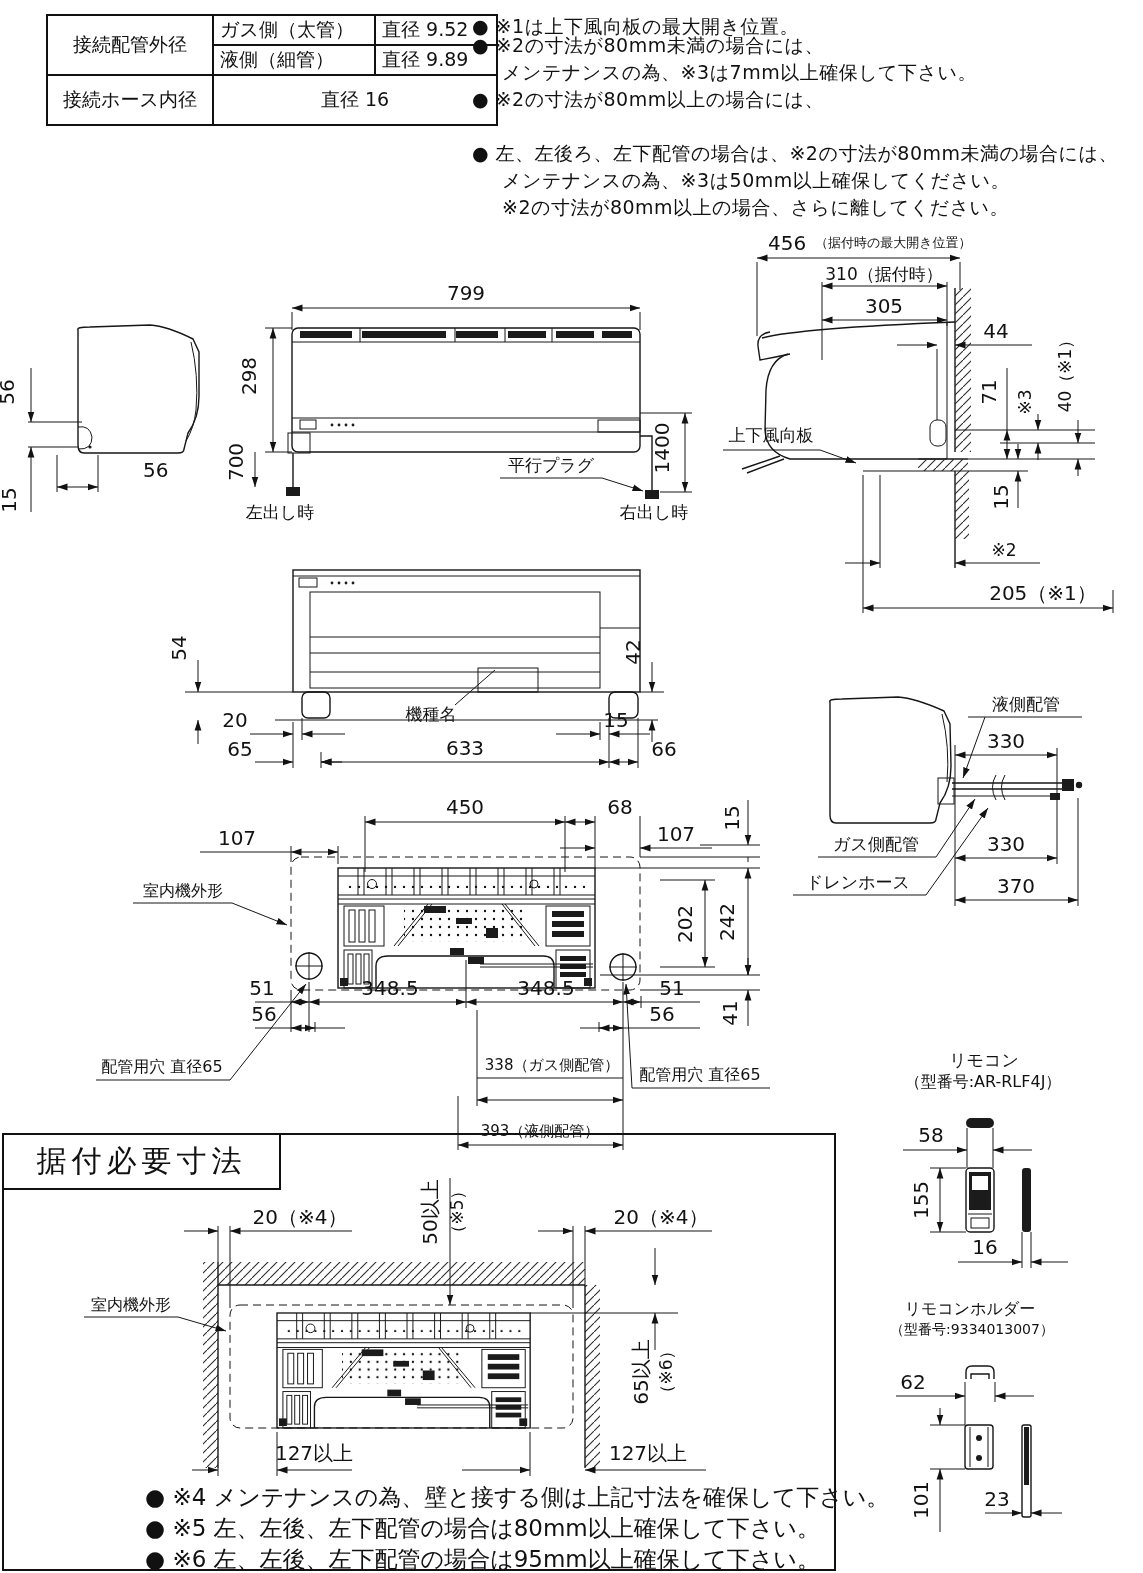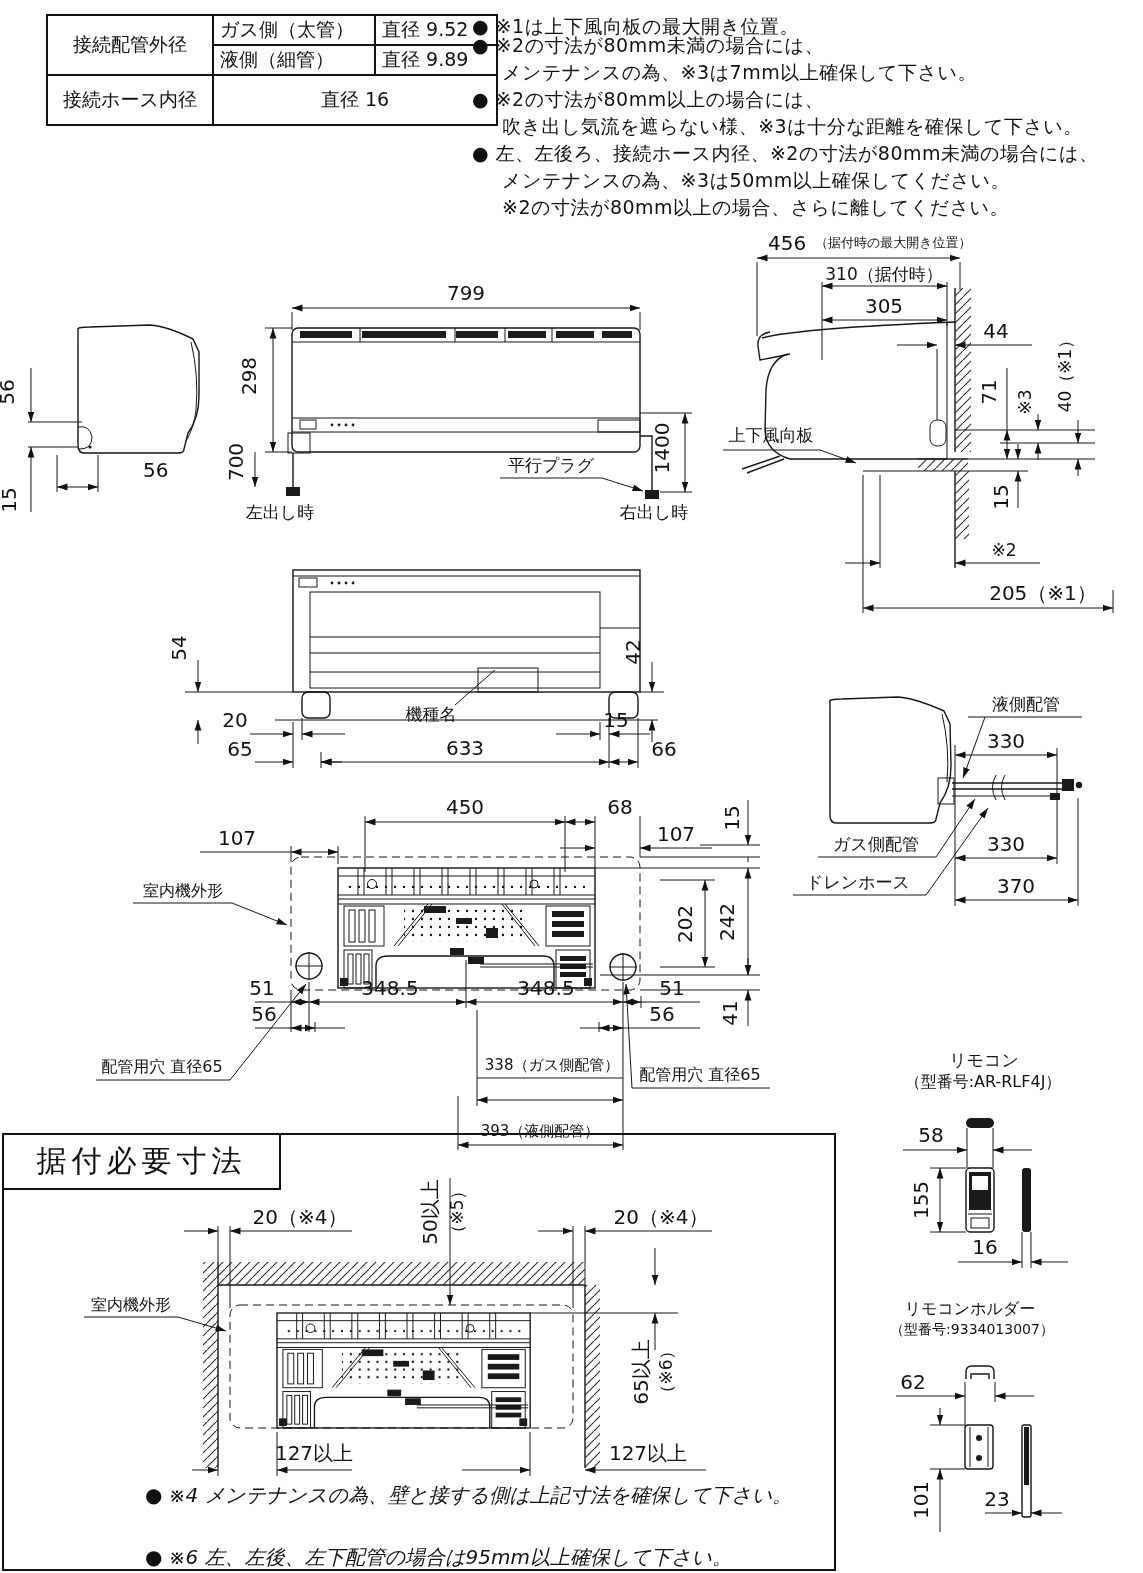--- a/index.html
+++ b/index.html
@@ -28,21 +28,21 @@
   #spec td{border:2px solid #111;padding:1px 6px;height:25px;white-space:nowrap;}
   #spec .c{text-align:center;}
   #spec .hoserow td{height:46px;}
   
   .noteline{position:absolute;font-size:19px;white-space:nowrap;letter-spacing:0.5px;}
   #insttitle{position:absolute;left:2px;top:1133px;width:279px;height:57px;
      border:2px solid #111;box-sizing:border-box;font-size:30px;letter-spacing:5px;
      display:flex;align-items:center;justify-content:center;}
   #instbox{position:absolute;left:2px;top:1133px;width:834px;height:438px;
      border:2px solid #111;box-sizing:border-box;}
-  .bnote{position:absolute;font-size:20px;white-space:nowrap;font-style:italic;}
+  .bnote{position:absolute;font-size:23px;white-space:nowrap;}
 </style>
 </head>
 <body>
 
 <div id="page">
 
   <table id="spec">
     <tbody>
         <tr>
       <td rowspan="2" class="c" style="width:152px">接続配管外径</td>
@@ -57,29 +57,29 @@
       <td class="c">接続ホース内径</td>
       <td colspan="2" class="c">直径 16</td>
     </tr>
   </tbody>
     </table>
 
   <div class="noteline" style="left:472px;top:14px">● ※1は上下風向板の最大開き位置。</div>
   <div class="noteline" style="left:472px;top:33px">● ※2の寸法が80mm未満の場合には、</div>
   <div class="noteline" style="left:502px;top:60px">メンテナンスの為、※3は7mm以上確保して下さい。</div>
   <div class="noteline" style="left:472px;top:87px">● ※2の寸法が80mm以上の場合には、</div>
-  <div class="noteline" style="left:502px;top:114px">吹き出し気流を遮らない様、※3は十分な距離を確保して下さい。</div>
-  <div class="noteline" style="left:472px;top:141px">● 左、左後ろ、接続ホース内径、※2の寸法が80mm未満の場合には、</div>
+  <div class="noteline" style="left:472px;top:141px">● 左、左後ろ、左下配管の場合は、※2の寸法が80mm未満の場合には、</div>
   <div class="noteline" style="left:502px;top:168px">メンテナンスの為、※3は50mm以上確保してください。</div>
   <div class="noteline" style="left:502px;top:195px">※2の寸法が80mm以上の場合、さらに離してください。</div>
 
   <div id="instbox"></div>
   <div id="insttitle">据付必要寸法</div>
 
   <div class="bnote" style="left:145px;top:1482px">● ※4 メンテナンスの為、壁と接する側は上記寸法を確保して下さい。</div>
+  <div class="bnote" style="left:145px;top:1513px">● ※5 左、左後、左下配管の場合は80mm以上確保して下さい。</div>
   <div class="bnote" style="left:145px;top:1544px">● ※6 左、左後、左下配管の場合は95mm以上確保して下さい。</div>
 
   <svg width="1143" height="1573" viewBox="0 0 1143 1573">
     <defs>
       <marker id="ae" markerWidth="12" markerHeight="8" refX="10.5" refY="4" orient="auto" markerUnits="userSpaceOnUse">
         <path d="M0,0.6 L10.5,4 L0,7.4 Z" fill="#121212"></path>
       </marker>
       <marker id="as" markerWidth="12" markerHeight="8" refX="0.5" refY="4" orient="auto" markerUnits="userSpaceOnUse">
         <path d="M11,0.6 L0.5,4 L11,7.4 Z" fill="#121212"></path>
       </marker>

